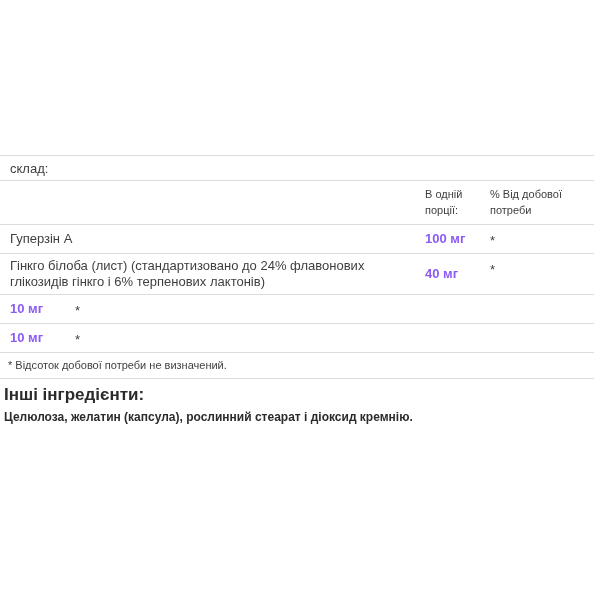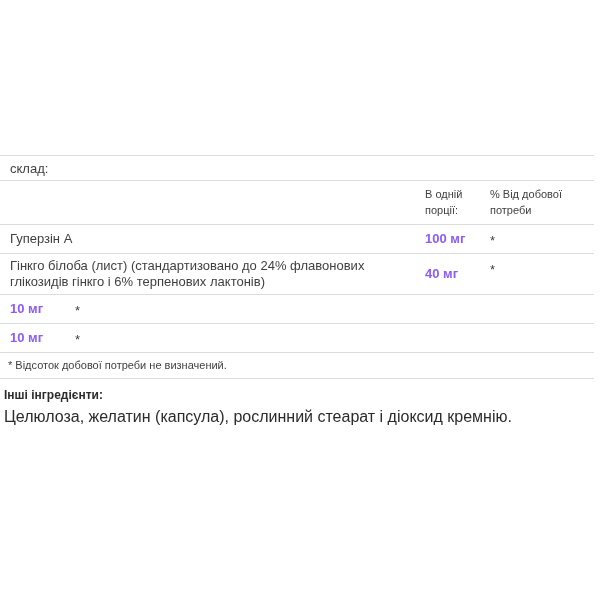--- a/index.html
+++ b/index.html
@@ -67,29 +67,29 @@
     padding: 5px 6px 5px 8px;
     min-height: 24px;
     font-size: 11px;
     line-height: 15px;
     color: #3f3f3f;
   }
   .other-section {
     padding: 9px 6px 0 4px;
   }
   .other-label {
-    font-size: 12px;
+    font-size: 17px;
     font-weight: bold;
     color: #2b2b2b;
     line-height: 14px;
   }
   .other-text {
     margin-top: 8px;
-    font-size: 16px;
-    font-weight: normal;
+    font-size: 12px;
+    font-weight: bold;
     color: #2b2b2b;
     line-height: 14px;
   }
 </style>
 </head>
 <body>
 
 <div class="page">
   <div class="spacer-top"></div>
 

